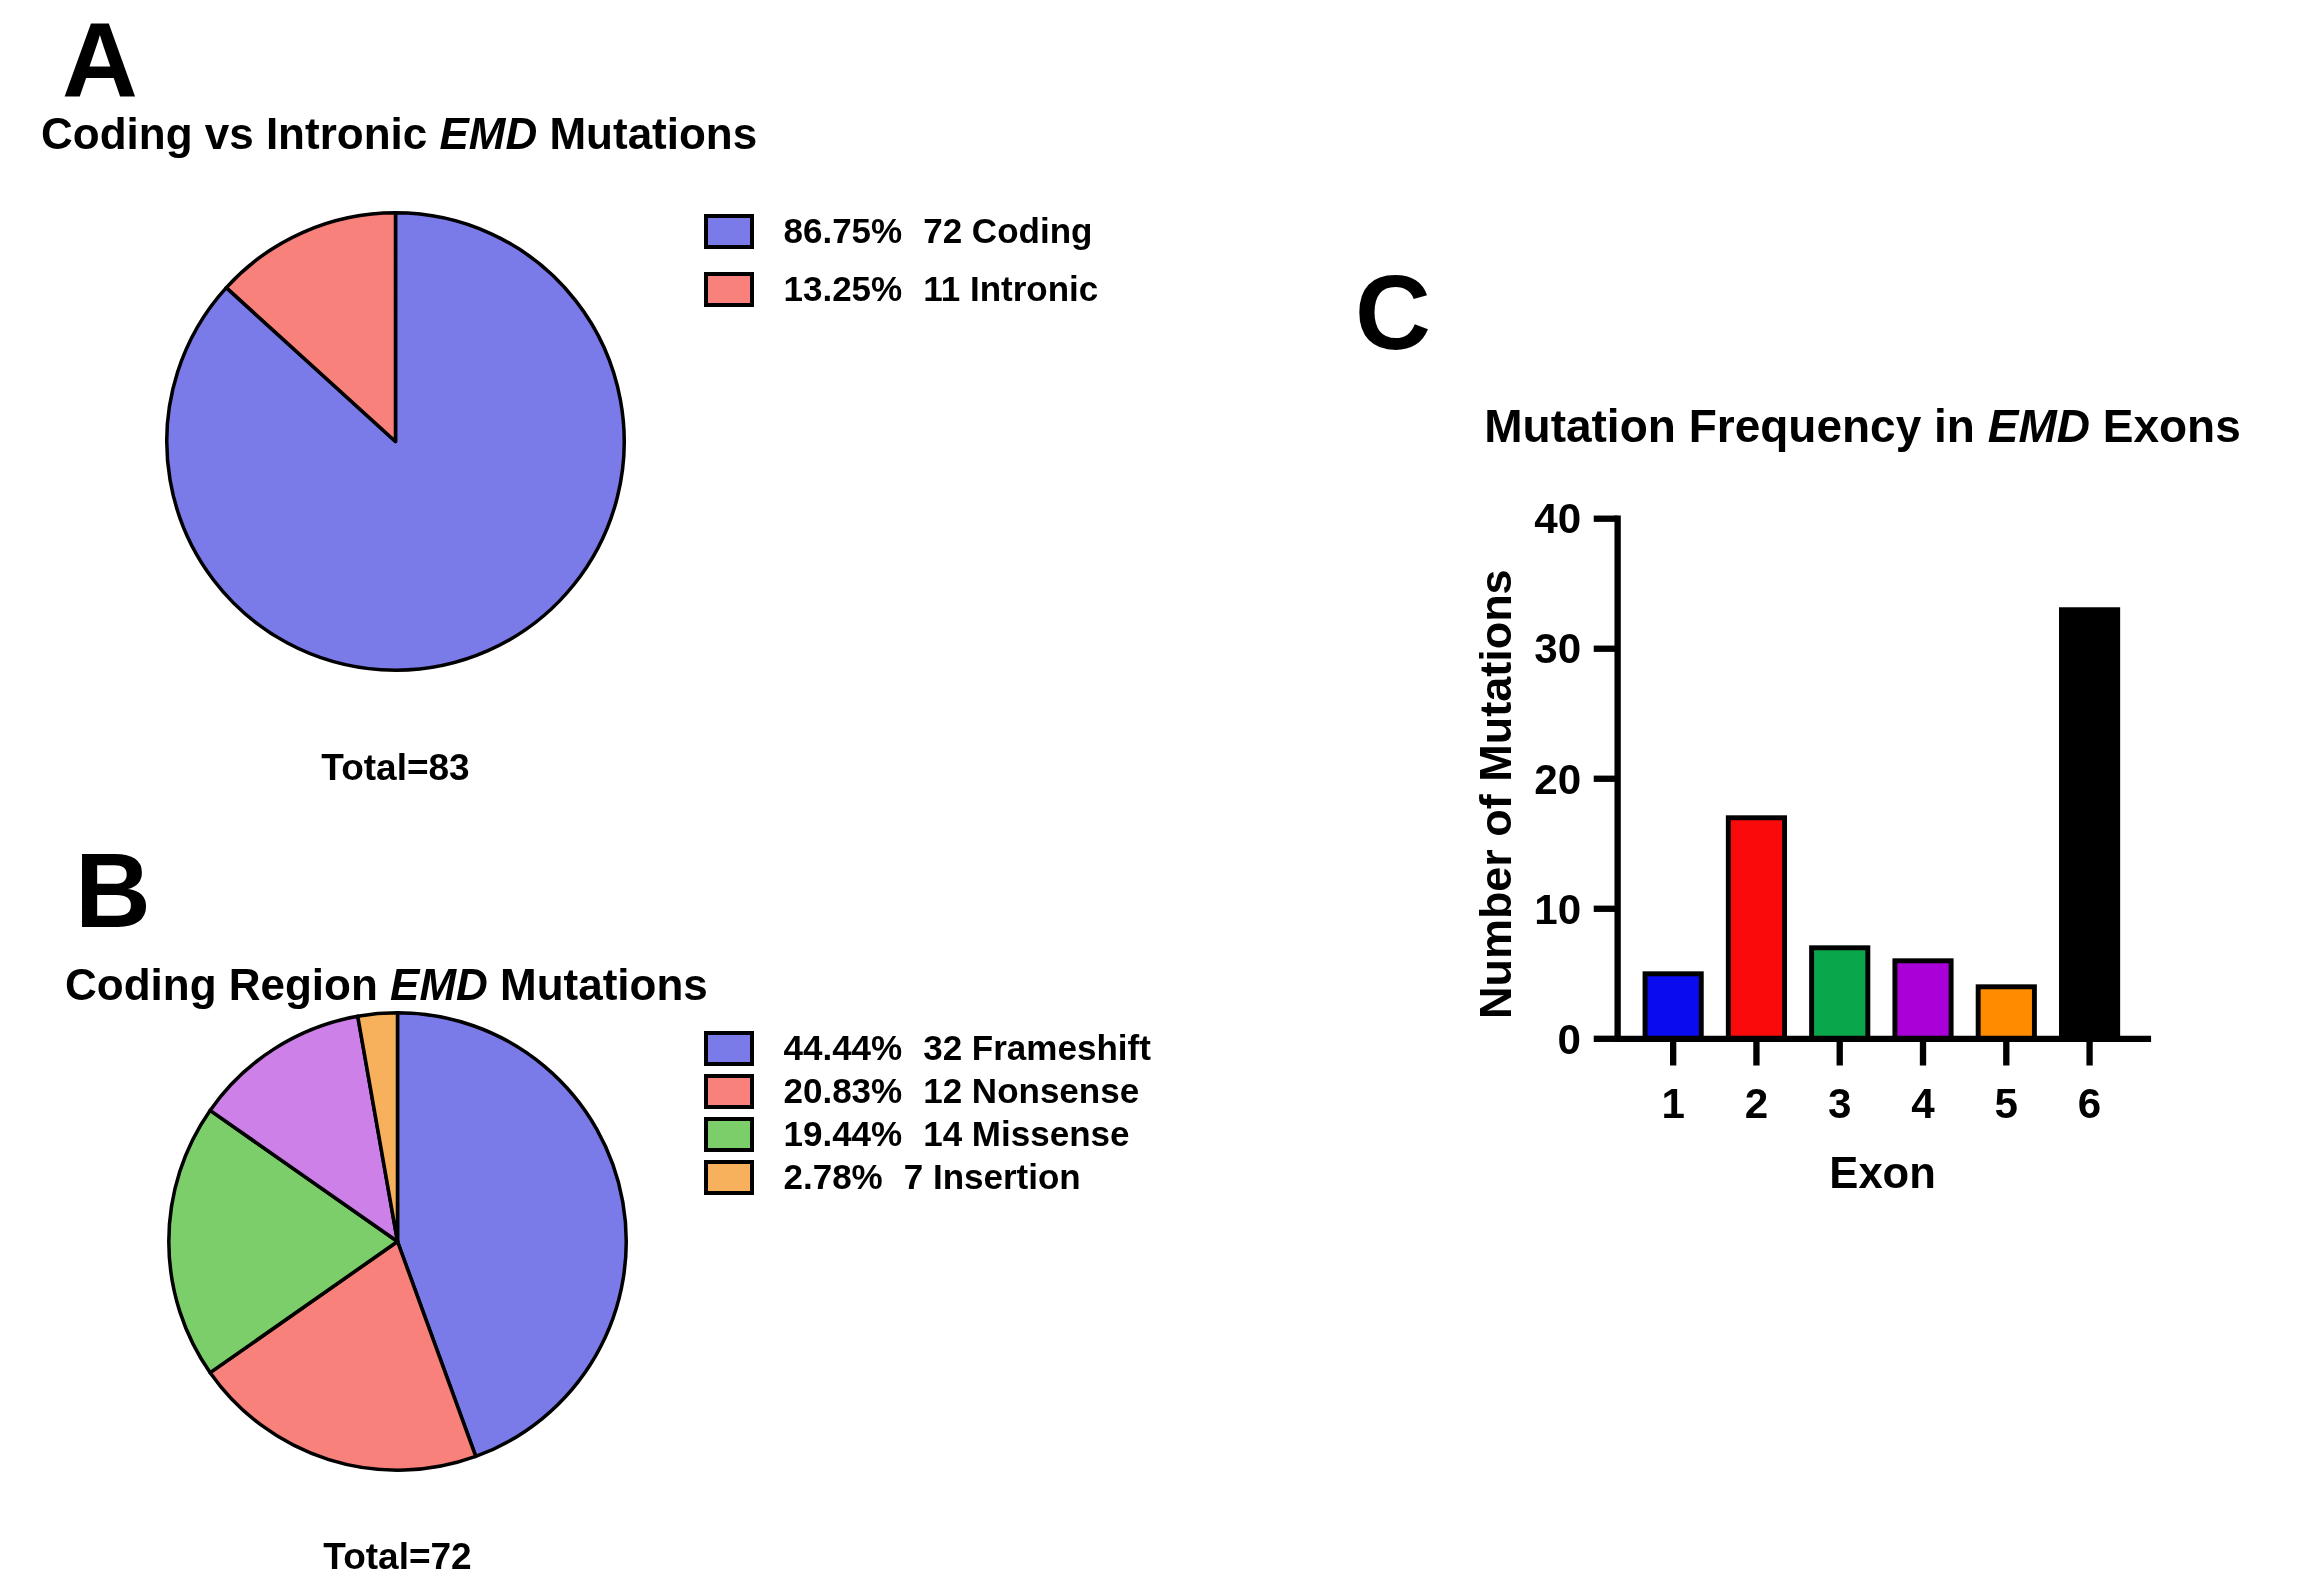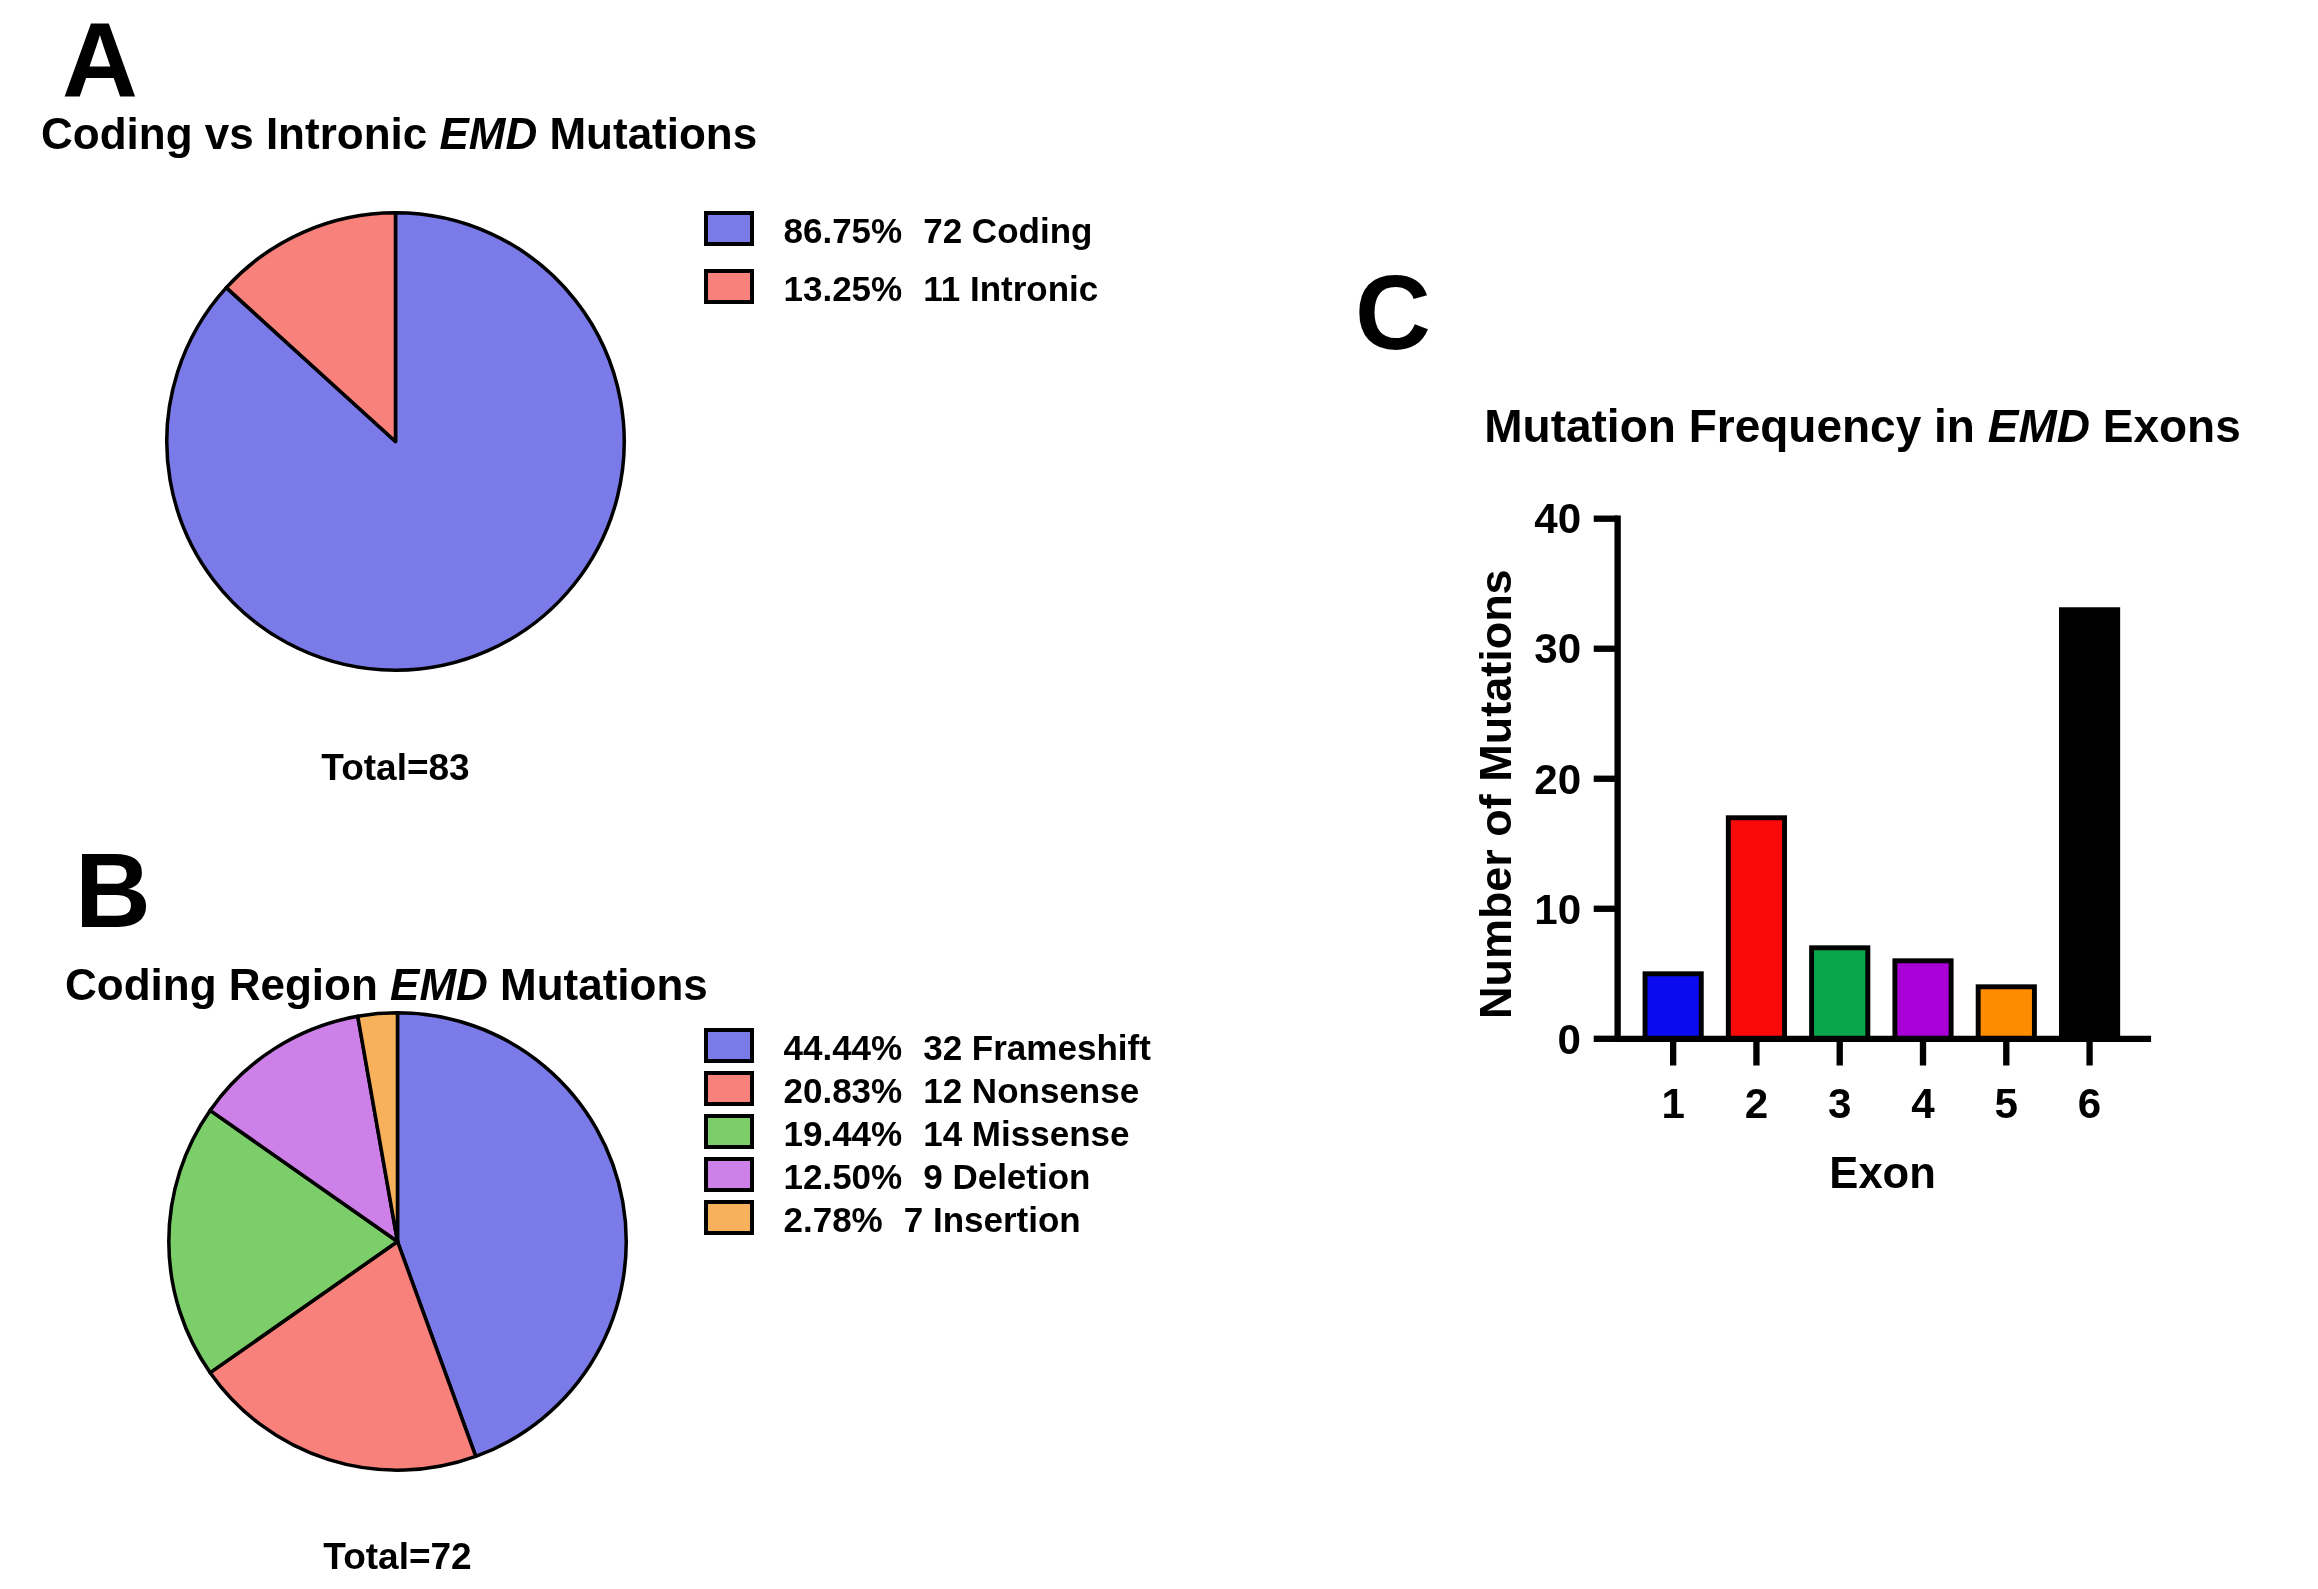--- a/index.html
+++ b/index.html
@@ -20,21 +20,21 @@
     font-weight: bold;
   }
   .chart-title {
     font-size: 44px;
     line-height: 1.05;
     white-space: nowrap;
     font-weight: bold;
   }
   .chart-title .it { font-style: italic; text-align: center; }
   .legend { display: flex; flex-direction: column; }
-  .legend-row { display: flex; }
+  .legend-row { display: flex; align-items: center; }
   .swatch {
     display: inline-block;
     width: 42px;
     height: 27px;
     border: 4.9px solid #000;
     margin-right: 29.5px;
     flex: 0 0 auto;
   }
   .legend-text { font-size: 35px; white-space: nowrap; }
   .legend-pct { display: inline-block; }
@@ -105,25 +105,20 @@
       <span class="swatch" style="background: rgb(248, 129, 123);"></span>
       <span class="legend-text legend-pct">20.83%</span>
       <span class="legend-text legend-lbl">12 Nonsense</span>
     </div>
     <div class="legend-row">
       <span class="swatch" style="background: rgb(124, 206, 107);"></span>
       <span class="legend-text legend-pct">19.44%</span>
       <span class="legend-text legend-lbl">14 Missense</span>
     </div>
     <div class="legend-row">
-      <span class="swatch" style="background: rgb(205, 128, 232);"></span>
-      <span class="legend-text legend-pct">12.50%</span>
-      <span class="legend-text legend-lbl">9 Deletion</span>
-    </div>
-    <div class="legend-row">
       <span class="swatch" style="background: rgb(247, 177, 92);"></span>
       <span class="legend-text legend-pct">2.78%</span>
       <span class="legend-text legend-lbl">7 Insertion</span>
     </div>
   </div>
 
   <div class="abs total-label" style="left:160px; top:1536px; width:475px;">Total=72</div>
 
   <div class="abs panel-letter" style="left:1355px; top:260px;">C</div>
 

